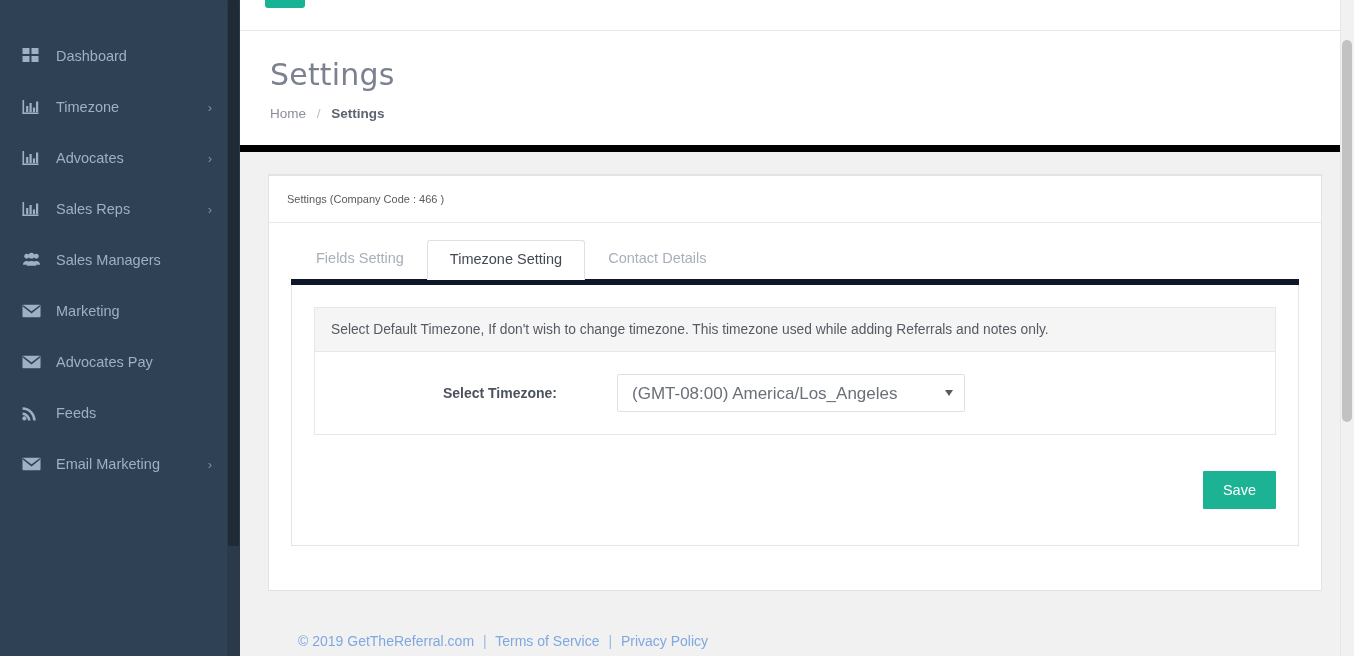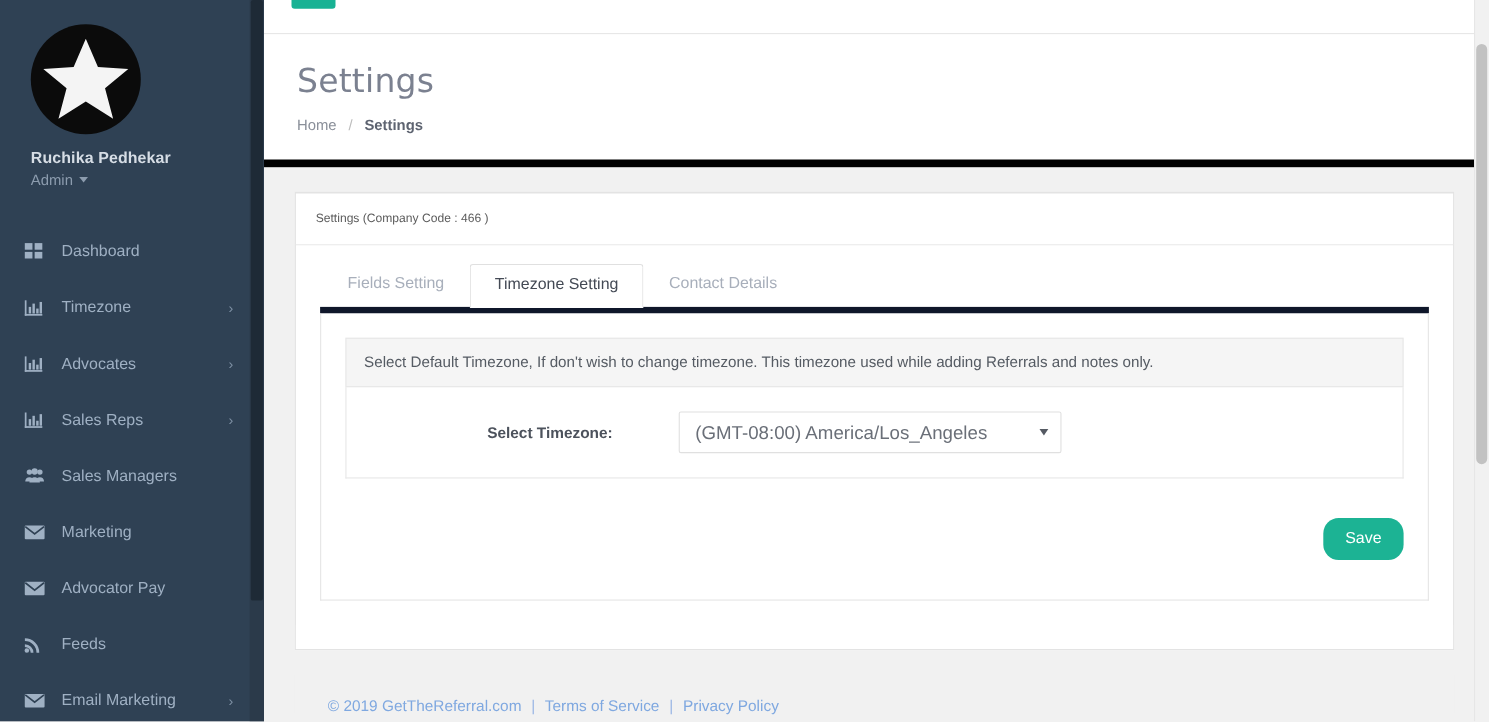--- a/index.html
+++ b/index.html
@@ -209,21 +209,21 @@
     border-left: 4.5px solid transparent;
     border-right: 4.5px solid transparent;
     border-top: 6px solid #555a63;
   }
 
   .save-row { display: flex; justify-content: flex-end; margin-top: 36px; }
   .btn-save {
     background: #1cb394;
     color: #ffffff;
     border: none;
-    border-radius: 14px;
+    border-radius: 1px;
     padding: 0 20px;
     height: 38px;
     font-size: 14.5px;
     font-family: "Liberation Sans", sans-serif;
     cursor: pointer;
   }
 
   .card-tail { background: #ffffff; height: 22px; }
 
   .footer {
@@ -246,34 +246,20 @@
     background: #c2c2c2; border-radius: 5px;
   }
 </style>
 </head>
 <body>
 
 <div id="app">
 
   <aside class="sidebar">
 
-    <div class="profile">
-      <div class="avatar">
-        <span>
-          <svg width="92" height="92" viewBox="0 0 100 100">
-            <polygon points="50,10 62,38 92,40 69,59 77,89 50,72 23,89 31,59 8,40 38,38" fill="#f4f4f4"></polygon>
-          </svg>
-        </span>
-      </div>
-      <div class="profile-name">Ruchika Pedhekar</div>
-      <div class="profile-role">
-        <span>Admin</span>
-        <span class="caret-down"></span>
-      </div>
-    </div>
 
     <nav class="nav">
 
       <div class="nav-item">
         <span class="nav-ico">
           <svg width="17" height="16" viewBox="0 0 16 16">
             <rect x="0" y="0" width="7" height="6" fill="#9fb0c3"></rect>
             <rect x="9" y="0" width="7" height="6" fill="#9fb0c3"></rect>
             <rect x="0" y="8" width="7" height="6" fill="#9fb0c3"></rect>
             <rect x="9" y="8" width="7" height="6" fill="#9fb0c3"></rect>
@@ -351,21 +337,21 @@
         <span class="nav-label">Marketing</span>
       </div>
 
       <div class="nav-item">
         <span class="nav-ico">
           <svg width="19" height="14" viewBox="0 0 20 14">
             <rect x="0.5" y="0.5" width="19" height="13" rx="1" fill="#9fb0c3"></rect>
             <path d="M1 1.5 L10 8.5 L19 1.5" fill="none" stroke="#2f4154" stroke-width="1.6"></path>
           </svg>
         </span>
-        <span class="nav-label">Advocator Pay</span>
+        <span class="nav-label">Advocates Pay</span>
       </div>
 
       <div class="nav-item">
         <span class="nav-ico">
           <svg width="16" height="16" viewBox="0 0 16 16">
             <circle cx="2.4" cy="13.4" r="2.1" fill="#9fb0c3"></circle>
             <path d="M0.6 7.6a7.8 7.8 0 0 1 7.8 7.8h-2.5A5.3 5.3 0 0 0 0.6 10.1z" fill="#9fb0c3"></path>
             <path d="M0.6 2.3a13.1 13.1 0 0 1 13.1 13.1h-2.5A10.6 10.6 0 0 0 0.6 4.8z" fill="#9fb0c3"></path>
           </svg>
         </span>

